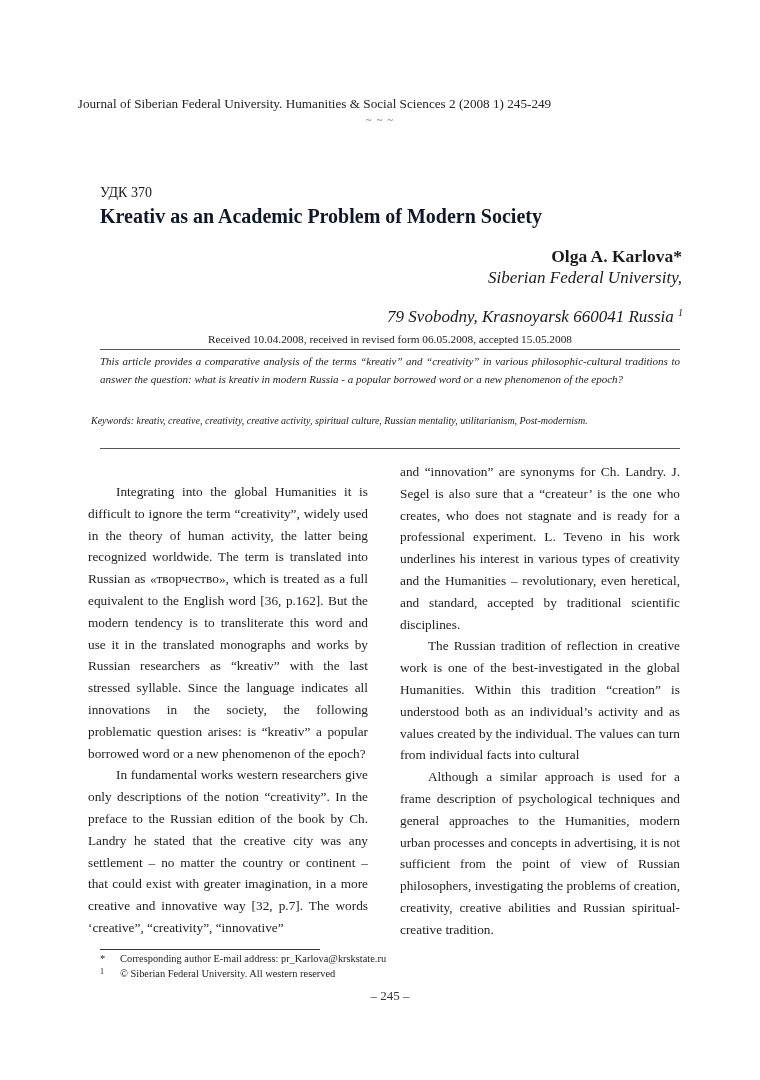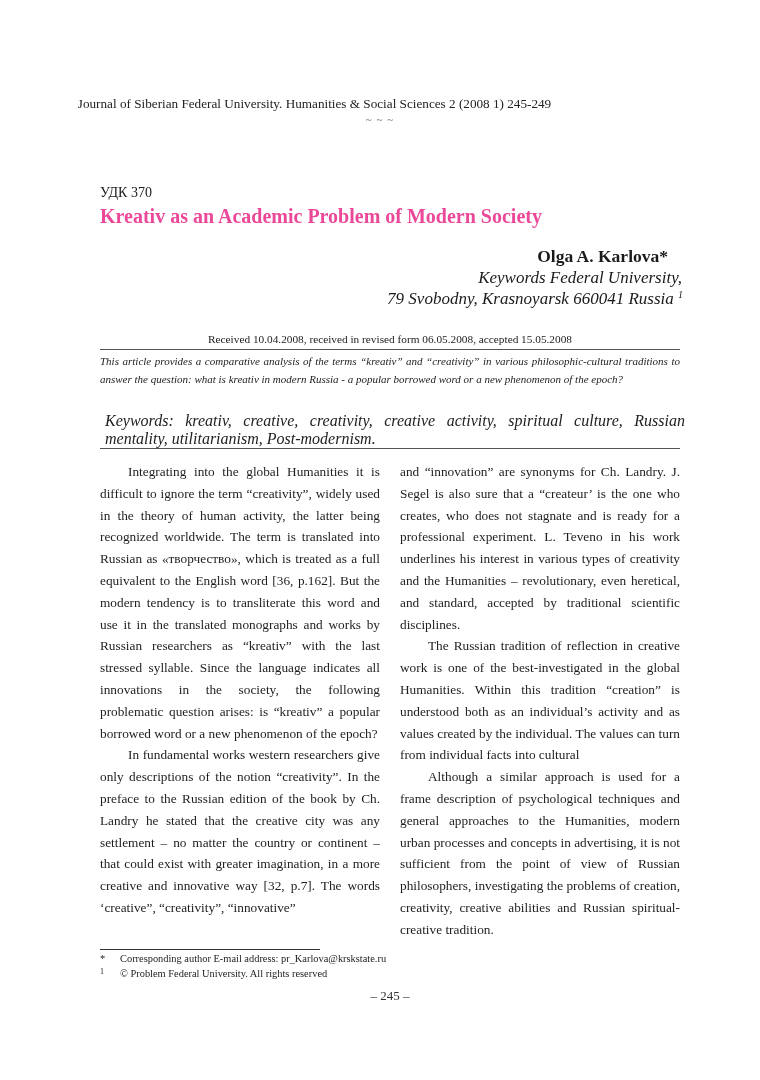--- a/index.html
+++ b/index.html
@@ -12,53 +12,53 @@
     left: 0; width: 629px; top: 96px; text-align: center;
     font-size: 13.2px; color: #222;
   }
   .tilde {
     left: 0; width: 760px; top: 113px; text-align: center;
     font-size: 11px; color: #666; letter-spacing: 1px;
   }
   .udk { left: 100px; top: 171px; font-size: 14px; margin-top: 14px; }
   .title {
     left: 100px; top: 205px; font-size: 20px; font-weight: bold; margin: 0;
-    color: #ec4899;
+    color: #0f172a;
   }
   .author {
-    right: 92px; top: 246px; font-size: 17.5px; font-weight: bold; text-align: right;
+    right: 78px; top: 246px; font-size: 17.5px; font-weight: bold; text-align: right;
   }
   .affil1 {
     right: 78px; top: 268px; font-size: 17px; font-style: italic; text-align: right;
   }
   .affil2 {
-    right: 77px; top: 289px; font-size: 17px; font-style: italic; text-align: center;
+    right: 77px; top: 307px; font-size: 17px; font-style: italic; text-align: center;
   }
   .affil2 sup { font-size: 10px; vertical-align: 6px; }
   .received {
     left: 0; width: 780px; top: 333px; text-align: center; font-size: 11.3px; color: #222;
   }
   .rule { left: 100px; width: 580px; height: 0; border-top: 1.6px solid #555; }
   .rule1 { top: 349px; }
   .rule2 { top: 448px; }
   .abstract {
     left: 100px; width: 580px; top: 353px; font-size: 11px; font-style: italic;
     line-height: 17.5px; text-align: justify; color: #222;
   }
   .keywords {
-    left: 105px; width: 580px; top: 412px; font-size: 16px; font-style: italic;
+    left: 91px; width: 580px; top: 412px; font-size: 10px; font-style: italic;
     line-height: 17.5px; text-align: justify; color: #222;
   }
   .col {
     top: 461px; width: 280px; font-size: 13.3px; line-height: 21.8px;
     text-align: justify; color: #1d1d1d;
   }
   .col p { margin: 0; text-indent: 28px; }
   .col p.noindent { text-indent: 0; }
-  .col-left { left: 100px; }
+  .col-left { left: 88px; margin-top: 20px; }
   .col-right { left: 400px; }
   .fn-rule { left: 100px; width: 220px; top: 949px; border-top: 1px solid #333; height: 0; }
   .footnote {
     left: 100px; font-size: 10.4px; color: #222; line-height: 13px;
   }
   .footnote .mark { display: inline-block; width: 20px; }
   .fn1 { top: 952px; }
   .fn2 { top: 965px; }
   .page-num {
     left: 0; width: 780px; top: 988px; text-align: center; font-size: 13px; color: #333;
@@ -67,21 +67,21 @@
 </head>
 <body>
 
 <div class="abs journal-header">Journal of Siberian Federal University. Humanities &amp; Social Sciences 2 (2008 1) 245-249</div>
 <div class="abs tilde">~ ~ ~</div>
 
 <div class="abs udk">УДК 370</div>
 <h1 class="abs title">Kreativ as an Academic Problem of Modern Society</h1>
 
 <div class="abs author">Olga A. Karlova*</div>
-<div class="abs affil1">Keywords Federal University,</div>
+<div class="abs affil1">Siberian Federal University,</div>
 <div class="abs affil2"><span>79 Svobodny, Krasnoyarsk 660041 Russia</span> <sup>1</sup></div>
 
 <div class="abs received">Received 10.04.2008, received in revised form 06.05.2008, accepted 15.05.2008</div>
 <div class="abs rule rule1"></div>
 <div class="abs abstract">This article provides a comparative analysis of the terms “kreativ” and “creativity” in various philosophic-cultural traditions to answer the question: what is kreativ in modern Russia - a popular borrowed word or a new phenomenon of the epoch?</div>
 <div class="abs keywords">Keywords: kreativ, creative, creativity, creative activity, spiritual culture, Russian mentality, utilitarianism, Post-modernism.</div>
 <div class="abs rule rule2"></div>
 
 <div class="abs col col-left">
   <p>Integrating into the global Humanities it is difficult to ignore the term “creativity”, widely used in the theory of human activity, the latter being recognized worldwide. The term is translated into Russian as «творчество», which is treated as a full equivalent to the English word [36, p.162]. But the modern tendency is to transliterate this word and use it in the translated monographs and works by Russian researchers as “kreativ” with the last stressed syllable. Since the language indicates all innovations in the society, the following problematic question arises: is “kreativ” a popular borrowed word or a new phenomenon of the epoch?</p>
@@ -89,15 +89,15 @@
 </div>
 
 <div class="abs col col-right">
   <p class="noindent">and “innovation” are synonyms for Ch. Landry. J. Segel is also sure that a “createur’ is the one who creates, who does not stagnate and is ready for a professional experiment. L. Teveno in his work underlines his interest in various types of creativity and the Humanities – revolutionary, even heretical, and standard, accepted by traditional scientific disciplines.</p>
   <p>The Russian tradition of reflection in creative work is one of the best-investigated in the global Humanities. Within this tradition “creation” is understood both as an individual’s activity and as values created by the individual. The values can turn from individual facts into cultural</p>
   <p>Although a similar approach is used for a frame description of psychological techniques and general approaches to the Humanities, modern urban processes and concepts in advertising, it is not sufficient from the point of view of Russian philosophers, investigating the problems of creation, creativity, creative abilities and Russian spiritual-creative tradition.</p>
 </div>
 
 <div class="abs fn-rule"></div>
 <div class="abs footnote fn1"><span class="mark">*</span><span>Corresponding author E-mail address: pr_Karlova@krskstate.ru</span></div>
-<div class="abs footnote fn2"><span class="mark" style="font-size:8px;vertical-align:3px;">1</span><span>© Problem Federal University. All rights reserved</span></div>
+<div class="abs footnote fn2"><span class="mark" style="font-size:8px;vertical-align:3px;">1</span><span>© Siberian Federal University. All western reserved</span></div>
 
 <div class="abs page-num">– 245 –</div>
 
 </body></html>

